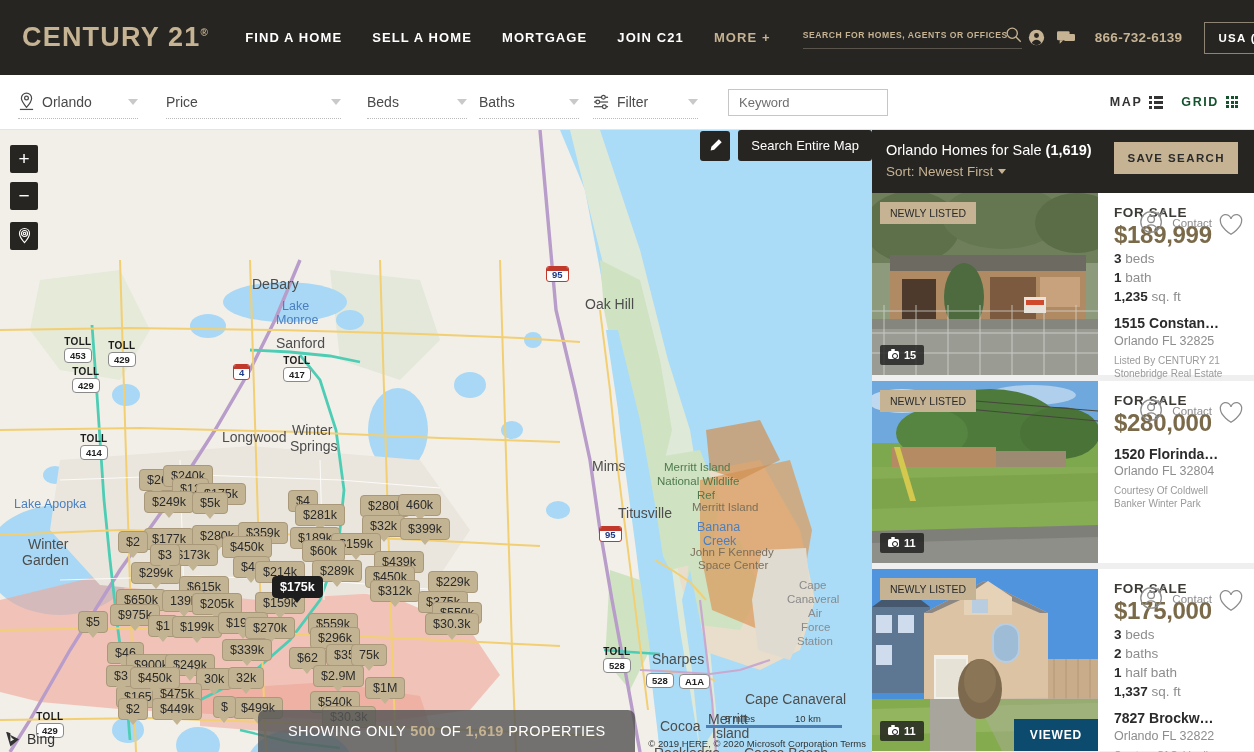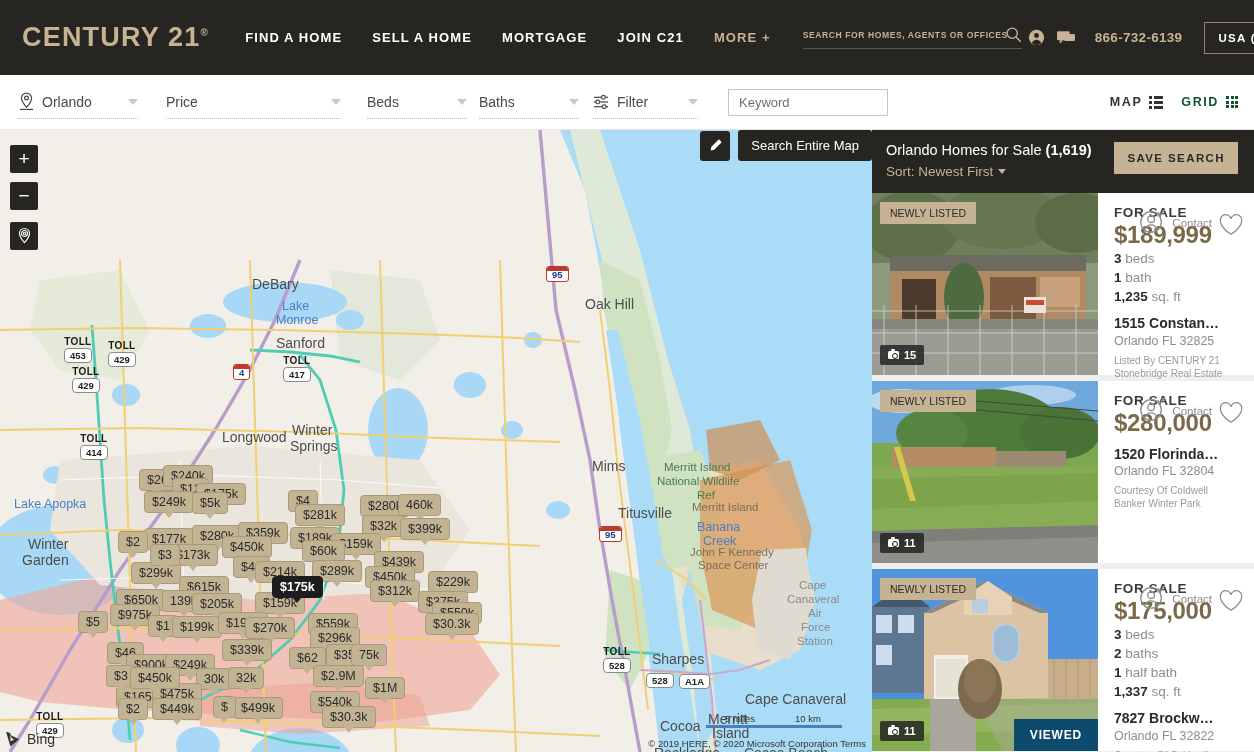--- a/index.html
+++ b/index.html
@@ -649,20 +649,27 @@
 
     <div class="map-topright">
       <div class="draw-btn">
         <svg width="15" height="15" viewBox="0 0 16 16" fill="#fff">
           <path d="M11.6 1.4l3 3-8 8-3.8.8.8-3.8z"></path>
         </svg>
       </div>
       <div class="search-map-btn">Search Entire Map</div>
     </div>
 
+    <div class="showing-banner">
+      <span>SHOWING ONLY</span>
+      <b>500</b>
+      <span>OF</span>
+      <b>1,619</b>
+      <span>PROPERTIES</span>
+    </div>
 
     <div class="bing-logo">
       <span class="bing-mark"></span>
       <span>Bing</span>
     </div>
 
     <div class="scale-wrap">
       <div class="scale-unit scale-mi">
         <span>5 miles</span>
         <div class="bar"></div>

